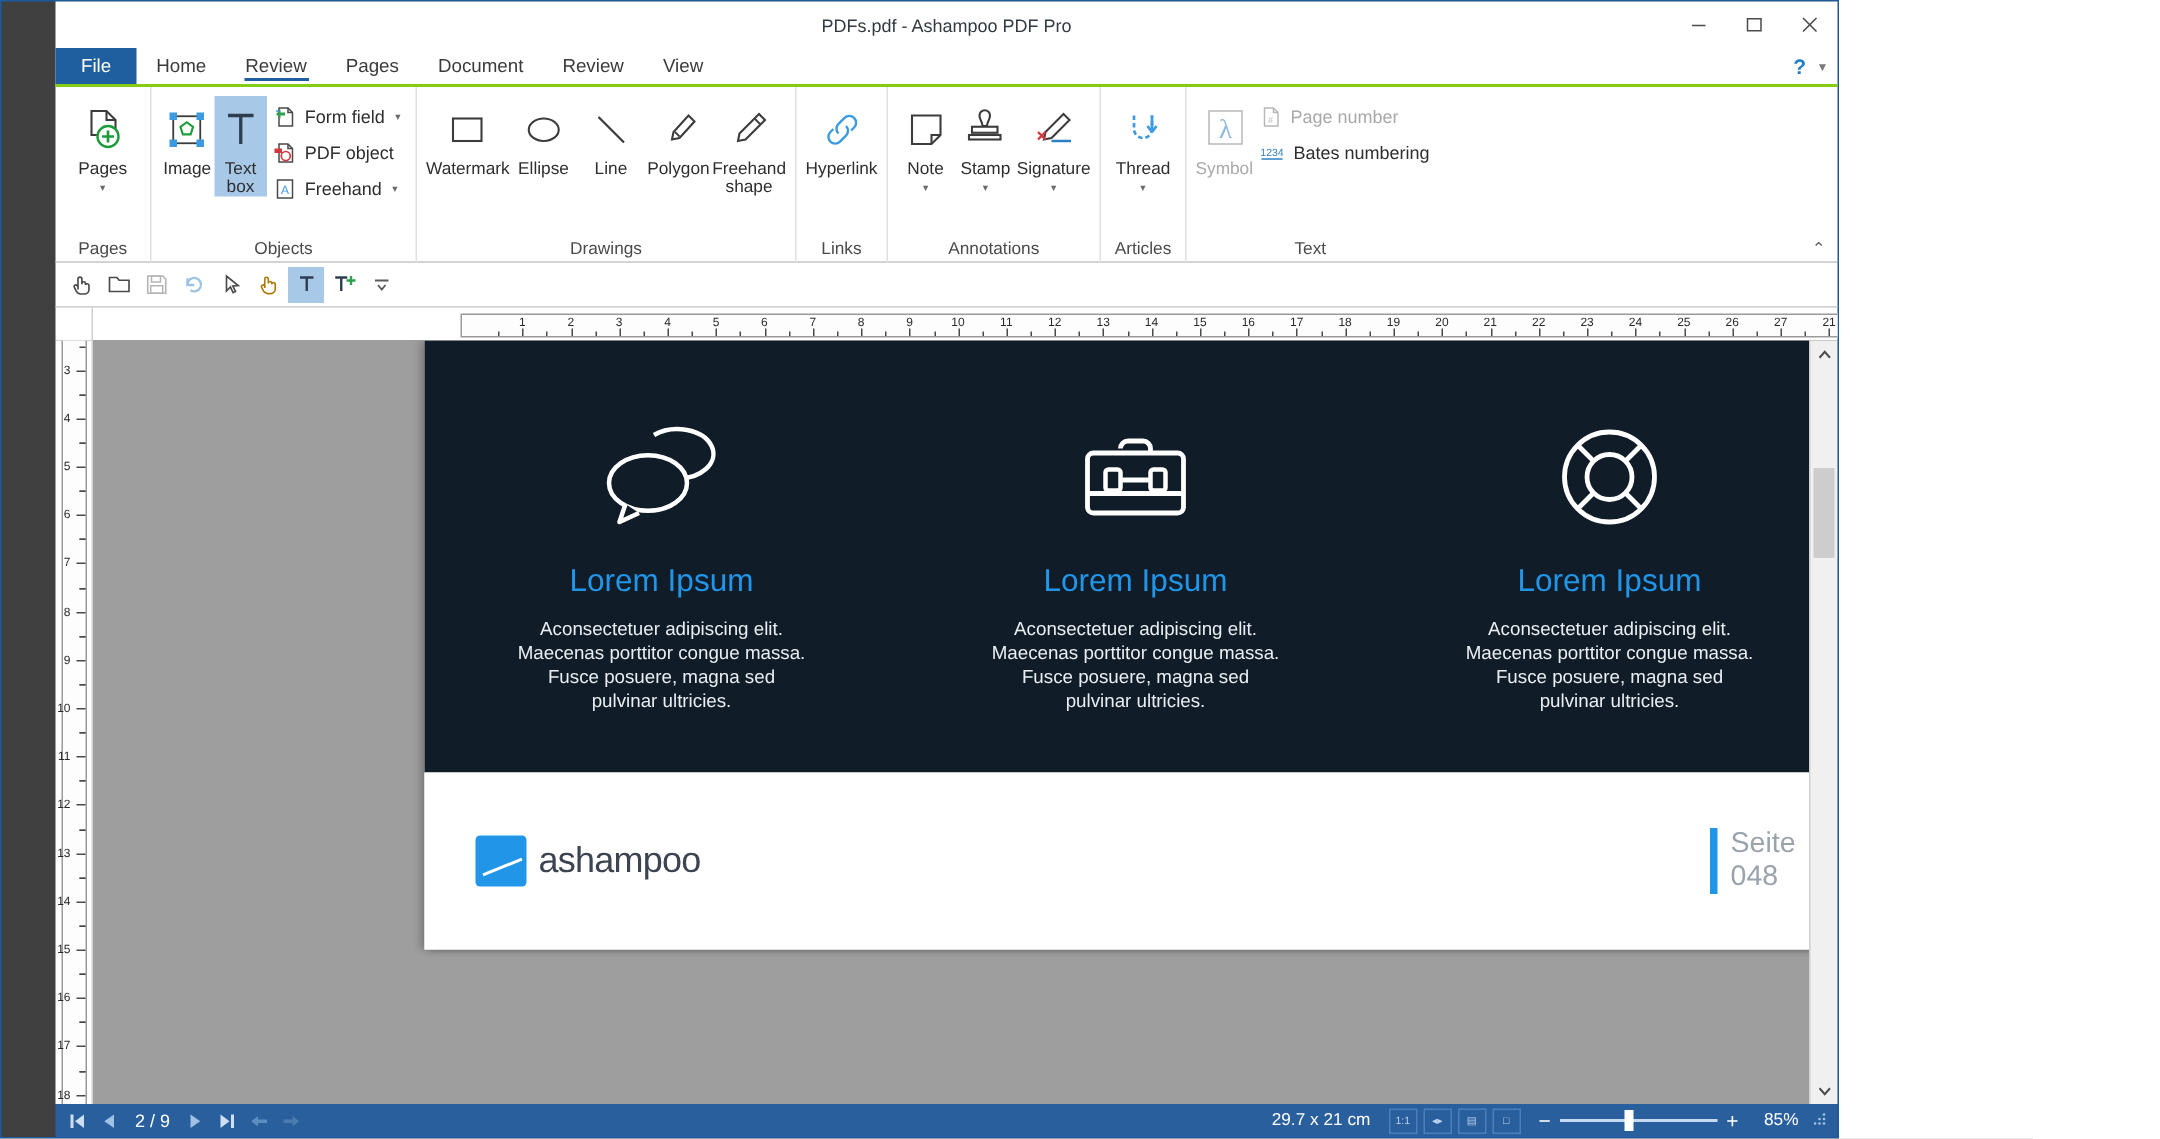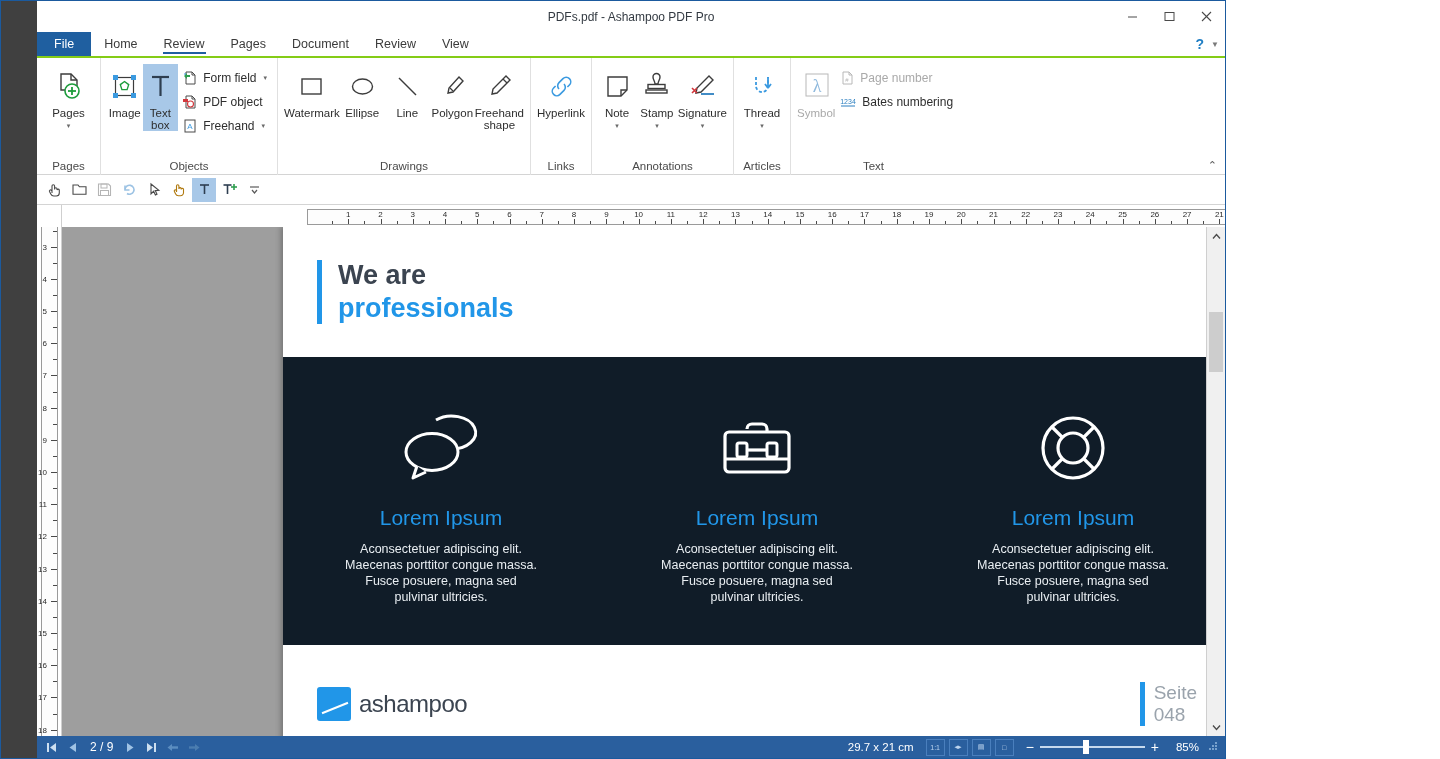--- a/index.html
+++ b/index.html
@@ -831,27 +831,20 @@
           <div class="vtick" style="top: 454.3px; width: 4px;"></div>
           <div class="vtick" style="top: 502.6px; width: 6px;"></div>
           <div class="vnum" style="top: 502.6px;">18</div>
           <div class="vtick" style="top: 486.5px; width: 4px;"></div>
         </div>
     </div>
 
     <div class="docarea">
       <div class="page">
 
-        <div class="pg-hero">
-          <div class="hero-bar"></div>
-          <div class="hero-text">
-            <div class="hero-l1">We are</div>
-            <div class="hero-l2">professionals</div>
-          </div>
-        </div>
 
         <div class="pg-dark">
 
           <div class="card">
             <div class="card-icon">
               <svg width="86" height="76" viewBox="0 0 86 76">
                 <path d="M38 10 a24 16.5 0 1 1 14 29 l0.5 11 l-9 -8.5" fill="none" stroke="#ffffff" stroke-width="3"></path>
                 <ellipse cx="34" cy="42" rx="26" ry="18.5" fill="#101c28" stroke="#ffffff" stroke-width="3"></ellipse>
                 <path d="M19 56 l-4 12 l13 -6" fill="#101c28" stroke="#ffffff" stroke-width="3" stroke-linejoin="round"></path>
               </svg>

